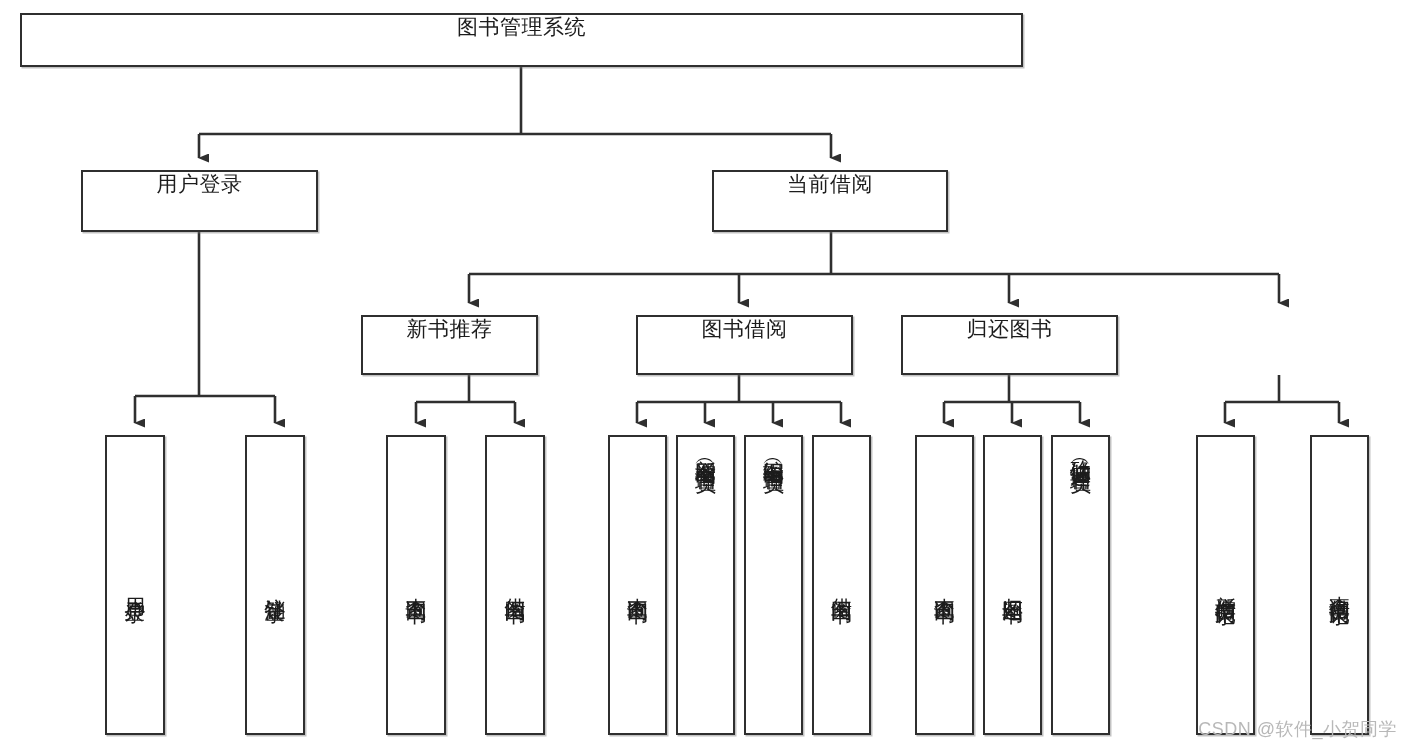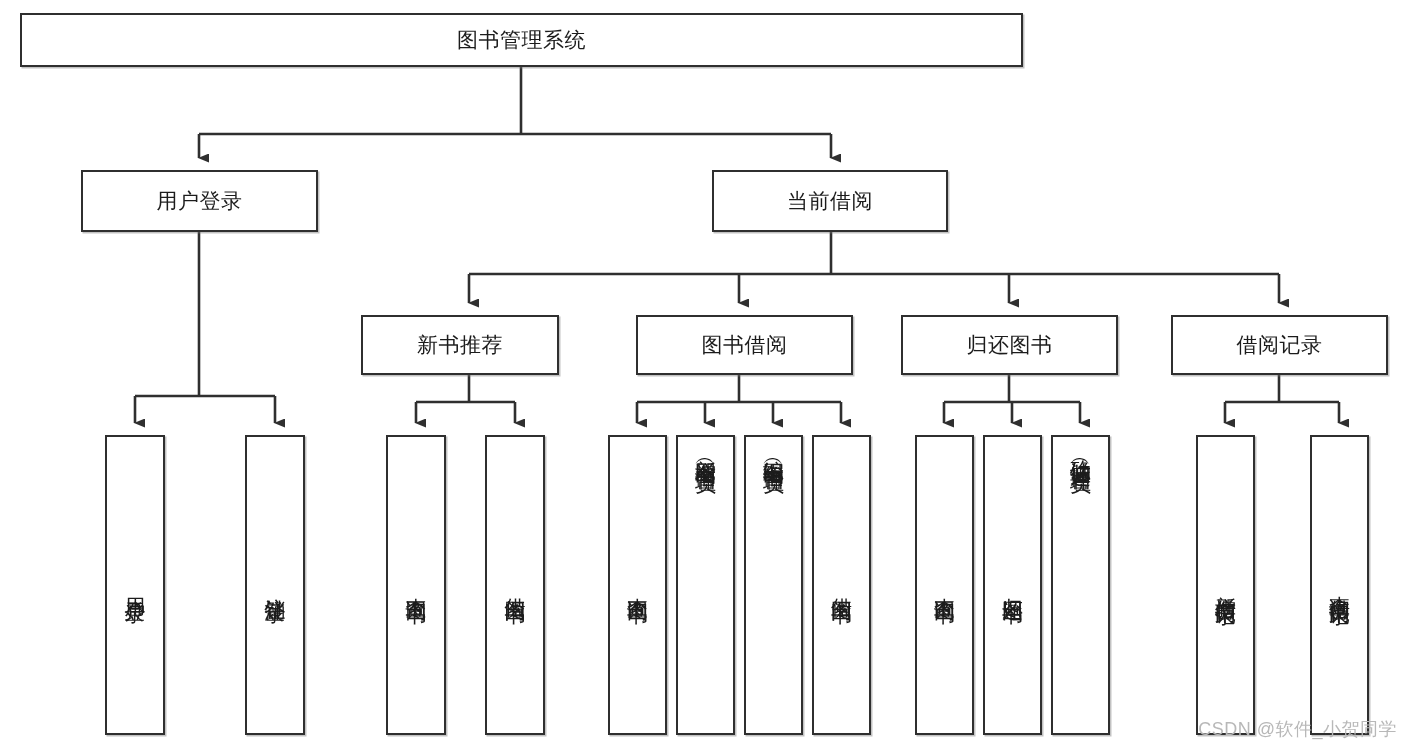--- a/index.html
+++ b/index.html
@@ -27,21 +27,20 @@
     top: 0;
     width: 1405px;
     height: 747px;
   }
   .node-box {
     position: absolute;
     box-sizing: border-box;
     border: 2px solid #2f2f2f;
     background: #ffffff;
     display: flex;
-    align-items: center;
     justify-content: center;
     box-shadow: 1.5px 1.5px 0 rgba(120,120,120,0.45);
   }
   .node-label {
     color: #1c1c1c;
     font-size: 21px;
     line-height: 1.15;
     letter-spacing: 0.5px;
     white-space: nowrap;
     text-align: center;
@@ -150,32 +149,29 @@
     <span class="node-label">图书管理系统</span>
   </div>
 
   <div class="node-box horizontal" style="left:81px; top:170px; width:237px; height:62px;">
     <span class="node-label">用户登录</span>
   </div>
   <div class="node-box horizontal" style="left:712px; top:170px; width:236px; height:62px;">
     <span class="node-label">当前借阅</span>
   </div>
 
-  <div class="node-box horizontal" style="left:361px; top:315px; width:198px; height:60px;">
+  <div class="node-box horizontal" style="left:361px; top:315px; width:177px; height:60px;">
     <span class="node-label">新书推荐</span>
   </div>
   <div class="node-box horizontal" style="left:636px; top:315px; width:217px; height:60px;">
     <span class="node-label">图书借阅</span>
   </div>
   <div class="node-box horizontal" style="left:901px; top:315px; width:217px; height:60px;">
     <span class="node-label">归还图书</span>
   </div>
-  <div class="node-box horizontal" style="left:1171px; top:315px; width:217px; height:60px;">
-    <span class="node-label">借阅记录</span>
-  </div>
 
   <div class="node-box vertical centered" style="left:105px; top:435px; width:60px; height:300px;">
     <span class="node-label">用户登录</span>
   </div>
   <div class="node-box vertical centered" style="left:245px; top:435px; width:60px; height:300px;">
     <span class="node-label">注销登录</span>
   </div>
   <div class="node-box vertical centered" style="left:386px; top:435px; width:60px; height:300px;">
     <span class="node-label">查询图书</span>
   </div>

